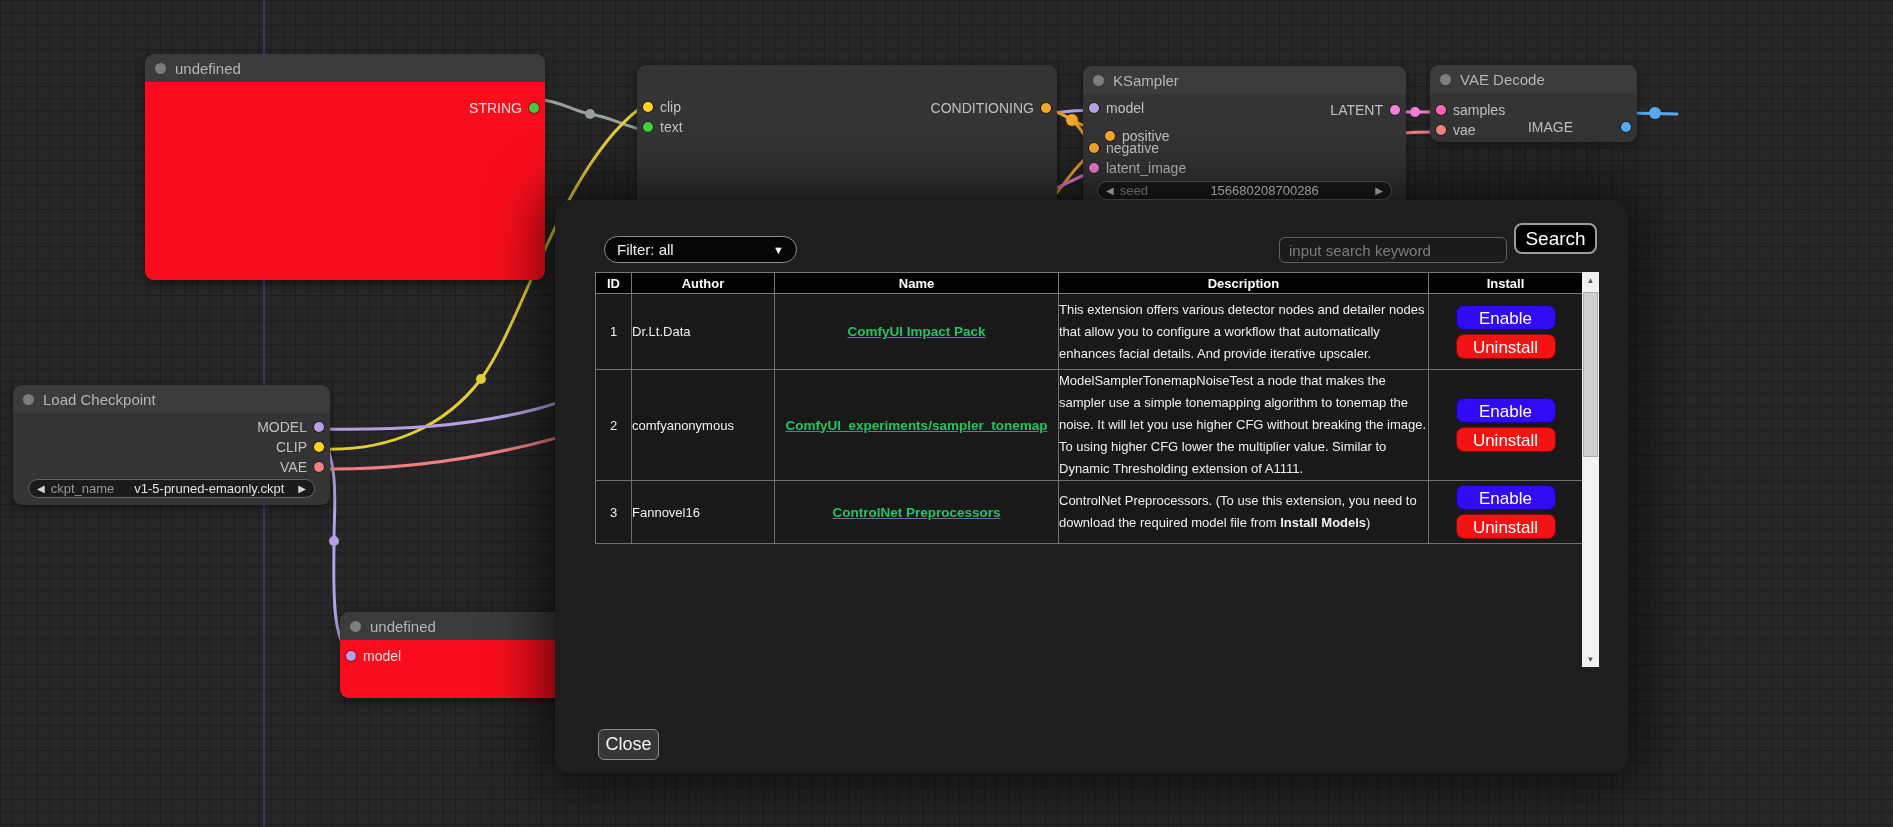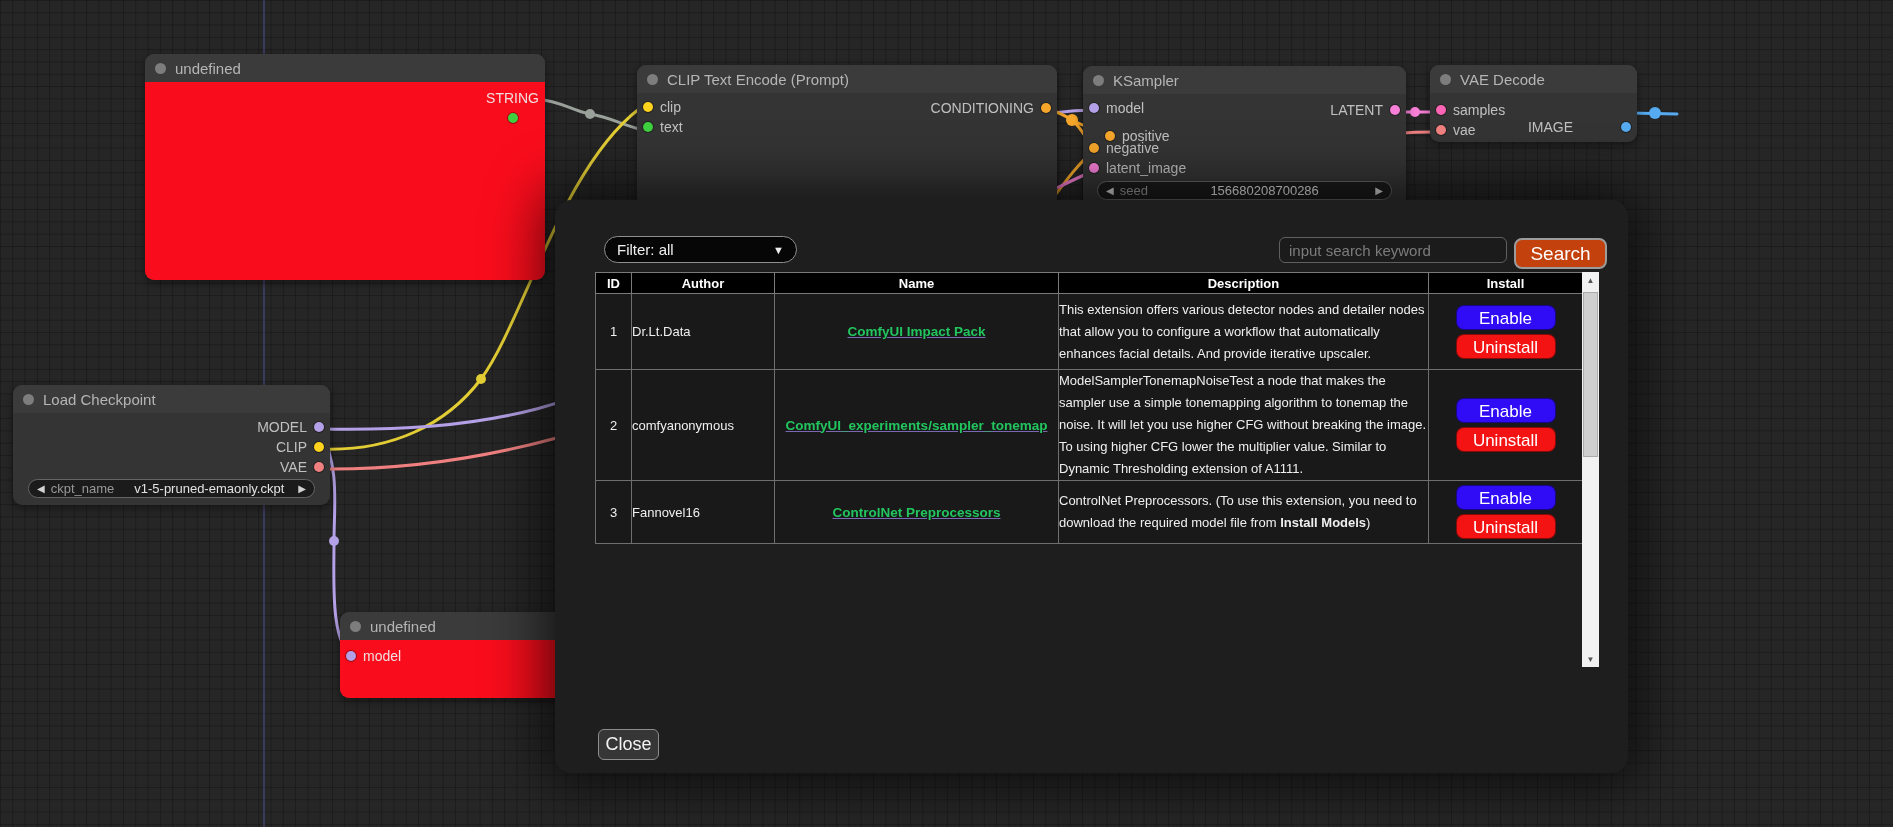--- a/index.html
+++ b/index.html
@@ -27,21 +27,21 @@
   .wname{margin:0 6px;}
   .wvalue{flex:1;text-align:center;color:#e2e2e2;}
   .wvalue.right{text-align:right;padding-right:10px;}
 
   .modal{position:absolute;left:555px;top:200px;width:1073px;height:573px;background:#1e1e1e;border-radius:16px;z-index:5;
     box-shadow:0 0 55px 12px rgba(0,0,0,.65);}
   .filter-select{position:absolute;left:49px;top:36px;width:193px;height:27px;background:#060606;border:1px solid #8f8f8f;border-radius:14px;color:#f0f0f0;font-size:15px;display:flex;align-items:center;justify-content:space-between;padding:0 12px;box-sizing:border-box;cursor:pointer;}
   .chev{font-size:11px;color:#eee;}
   .search-input{position:absolute;left:724px;top:37px;width:228px;height:26px;box-sizing:border-box;background:#1b1b1b;border:1px solid #5f5f5f;border-radius:6px;color:#cfcfcf;font-size:15px;padding:0 9px;outline:none;}
   .search-input::placeholder{color:#7c7c7c;}
-  .search-btn{position:absolute;left:959px;top:38px;width:93px;height:31px;background:#c2410c;border:2px solid #9c9c9c;border-radius:8px;color:#fff;font-size:19px;display:flex;align-items:center;justify-content:center;box-sizing:border-box;cursor:pointer;}
+  .search-btn{position:absolute;left:959px;top:23px;width:83px;height:31px;background:#000000;border:2px solid #9c9c9c;border-radius:8px;color:#fff;font-size:19px;display:flex;align-items:center;justify-content:center;box-sizing:border-box;cursor:pointer;}
 
   table.ext{position:absolute;left:40px;top:72px;width:987px;border-collapse:collapse;table-layout:fixed;}
   table.ext th{background:#000;color:#fff;font-size:13px;font-weight:bold;height:20px;border:1px solid #7a7a7a;padding:0;}
   table.ext td{background:#191919;border:1px solid #6f6f6f;color:#efefef;font-size:13px;vertical-align:middle;padding:0;}
   td.c-id{text-align:center;font-size:14px;}
   td.c-author{padding-left:8px;font-size:14px;}
   td.c-name{text-align:center;}
   td.c-name a{color:#22c55e;font-weight:bold;font-size:13.5px;text-decoration:underline;text-decoration-color:#7b68b5;}
   td.c-desc{padding:3px 5px;line-height:22px;}
   td.c-install{text-align:center;}
@@ -80,31 +80,27 @@
     <path d="M1630,113 L1677,114" stroke="#55aaf0"></path>
     <circle cx="1655" cy="113" r="6" fill="#55aaf0"></circle>
   </svg>
 
   <div class="node" style="left:145px;top:54px;width:400px;height:226px;">
     <div class="ntitle">
       <span class="tdot"></span>
       <span>undefined</span>
     </div>
     <div class="nbody" style="background-color: rgb(249, 13, 28);"></div>
-    <div class="port out onred" style="top:36px;flex-direction:column;">
+    <div class="port out onred" style="top:47px;">
       <span>STRING</span>
       <span class="pdot" style="background-color: rgb(63, 207, 63);"></span>
     </div>
   </div>
 
   <div class="node" style="left:637px;top:65px;width:420px;height:150px;">
-    <div class="ntitle">
-      <span class="tdot"></span>
-      <span>CLIP Text Encode (Prompt)</span>
-    </div>
     <div class="port in" style="top:35px;">
       <span class="pdot" style="background-color: rgb(255, 210, 30);"></span>
       <span>clip</span>
     </div>
     <div class="port in" style="top:55px;">
       <span class="pdot" style="background-color: rgb(63, 207, 63);"></span>
       <span>text</span>
     </div>
     <div class="port out" style="top:36px;">
       <span>CONDITIONING</span>

